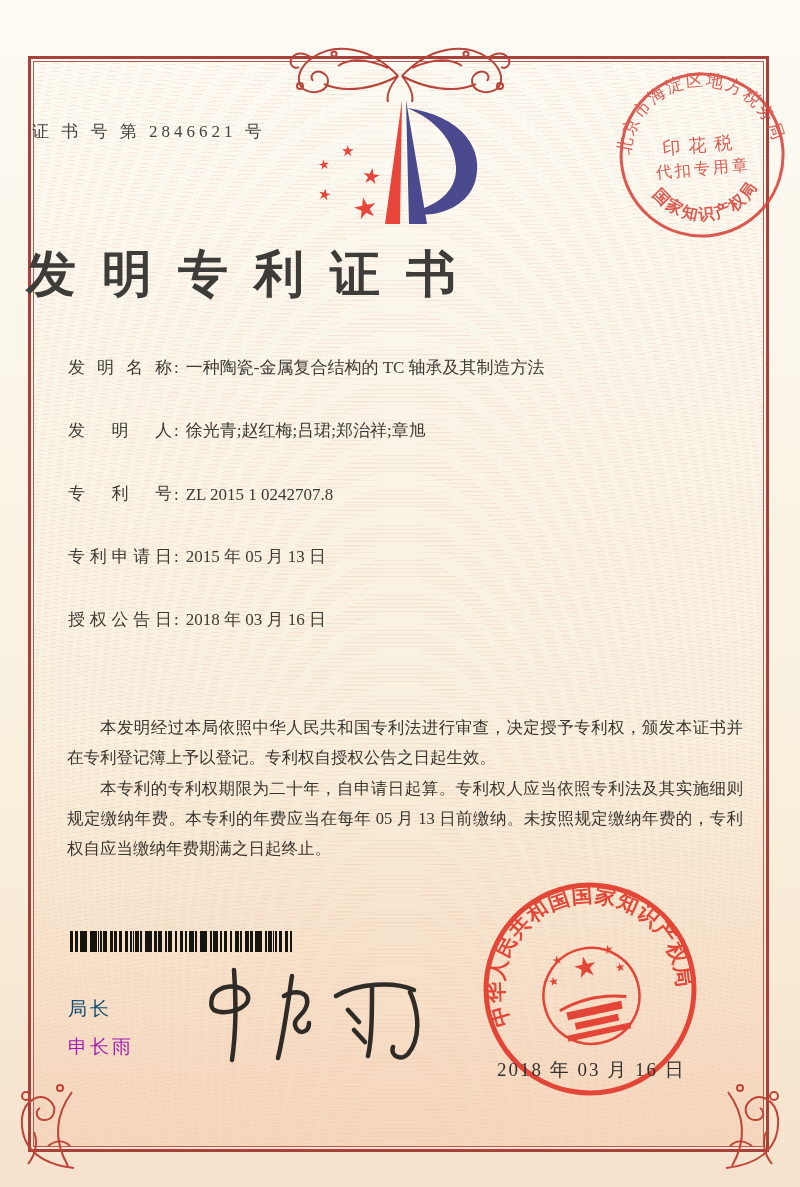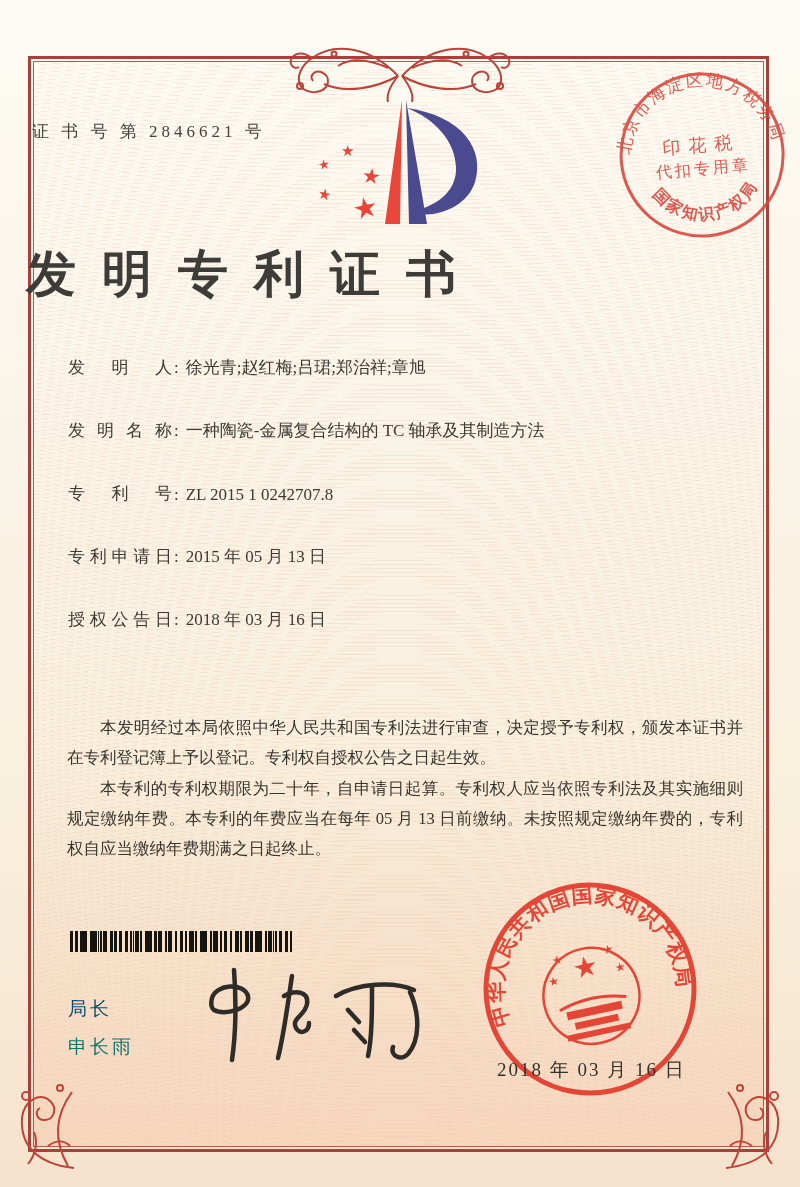--- a/index.html
+++ b/index.html
@@ -38,21 +38,21 @@
   .paras{position:absolute;left:66px;top:712px;width:678px;z-index:3;}
   .paras p{margin:1px;font-size:16.5px;line-height:30px;text-indent:2em;color:#383630;text-align:justify;}
   .barcode{
     position:absolute;left:70px;top:931px;width:222px;height:21px;z-index:3;
     background:
       repeating-linear-gradient(90deg,#16140f 0 2px,rgba(0,0,0,0) 2px 5px),
       repeating-linear-gradient(90deg,#16140f 0 1px,rgba(0,0,0,0) 1px 7px),
       repeating-linear-gradient(90deg,#16140f 0 3px,rgba(0,0,0,0) 3px 11px);
   }
   .director-label{position:absolute;left:68px;top:996px;z-index:3;font-size:19px;letter-spacing:3px;color:#0c4a6e;}
-  .director-name{position:absolute;left:68px;top:1034px;z-index:3;font-size:19px;letter-spacing:3px;color:#0f766e;}
+  .director-name{position:absolute;left:68px;top:1034px;z-index:3;font-size:19px;letter-spacing:3px;color:#a21caf;}
   .signature{position:absolute;left:196px;top:962px;width:244px;height:104px;z-index:3;}
   .seal{position:absolute;left:477px;top:876px;width:226px;height:226px;z-index:4;transform:rotate(-12deg);opacity:.92;}
   .seal-date{position:absolute;left:497px;top:1057px;z-index:5;font-size:19px;letter-spacing:2px;color:#33312b;}
   .ornament-top{position:absolute;left:238px;top:28px;width:324px;height:80px;z-index:2;}
   .ornament-corner{position:absolute;top:1076px;width:72px;height:98px;z-index:2;}
   .ornament-corner.left{left:8px;}
   .ornament-corner.right{left:720px;transform:scaleX(-1);}
   svg text{font-family:"Liberation Serif","DejaVu Serif",serif;}
 </style>
 </head>
@@ -127,24 +127,24 @@
   <text x="92" y="116" font-size="16" fill="#d6453c" text-anchor="middle" letter-spacing="3">代扣专用章</text>
   <text font-size="16" font-weight="bold" fill="#d6453c" letter-spacing="2">
     <textPath href="#taxArcBottom" startOffset="50%" text-anchor="middle">国家知识产权局</textPath>
   </text>
 </svg>
 
 <div class="doc-title">发明专利证书</div>
 
 <ul class="fields">
   <li>
+    <span class="lbl">发明名称</span><span class="colon">:</span><span class="val">一种陶瓷-金属复合结构的 TC 轴承及其制造方法</span>
+  </li>
+  <li>
     <span class="lbl">发明人</span><span class="colon">:</span><span class="val">徐光青;赵红梅;吕珺;郑治祥;章旭</span>
-  </li>
-  <li>
-    <span class="lbl">发明名称</span><span class="colon">:</span><span class="val">一种陶瓷-金属复合结构的 TC 轴承及其制造方法</span>
   </li>
   <li>
     <span class="lbl">专利号</span><span class="colon">:</span><span class="val">ZL 2015 1 0242707.8</span>
   </li>
   <li>
     <span class="lbl">专利申请日</span><span class="colon">:</span><span class="val">2015 年 05 月 13 日</span>
   </li>
   <li>
     <span class="lbl">授权公告日</span><span class="colon">:</span><span class="val">2018 年 03 月 16 日</span>
   </li>

